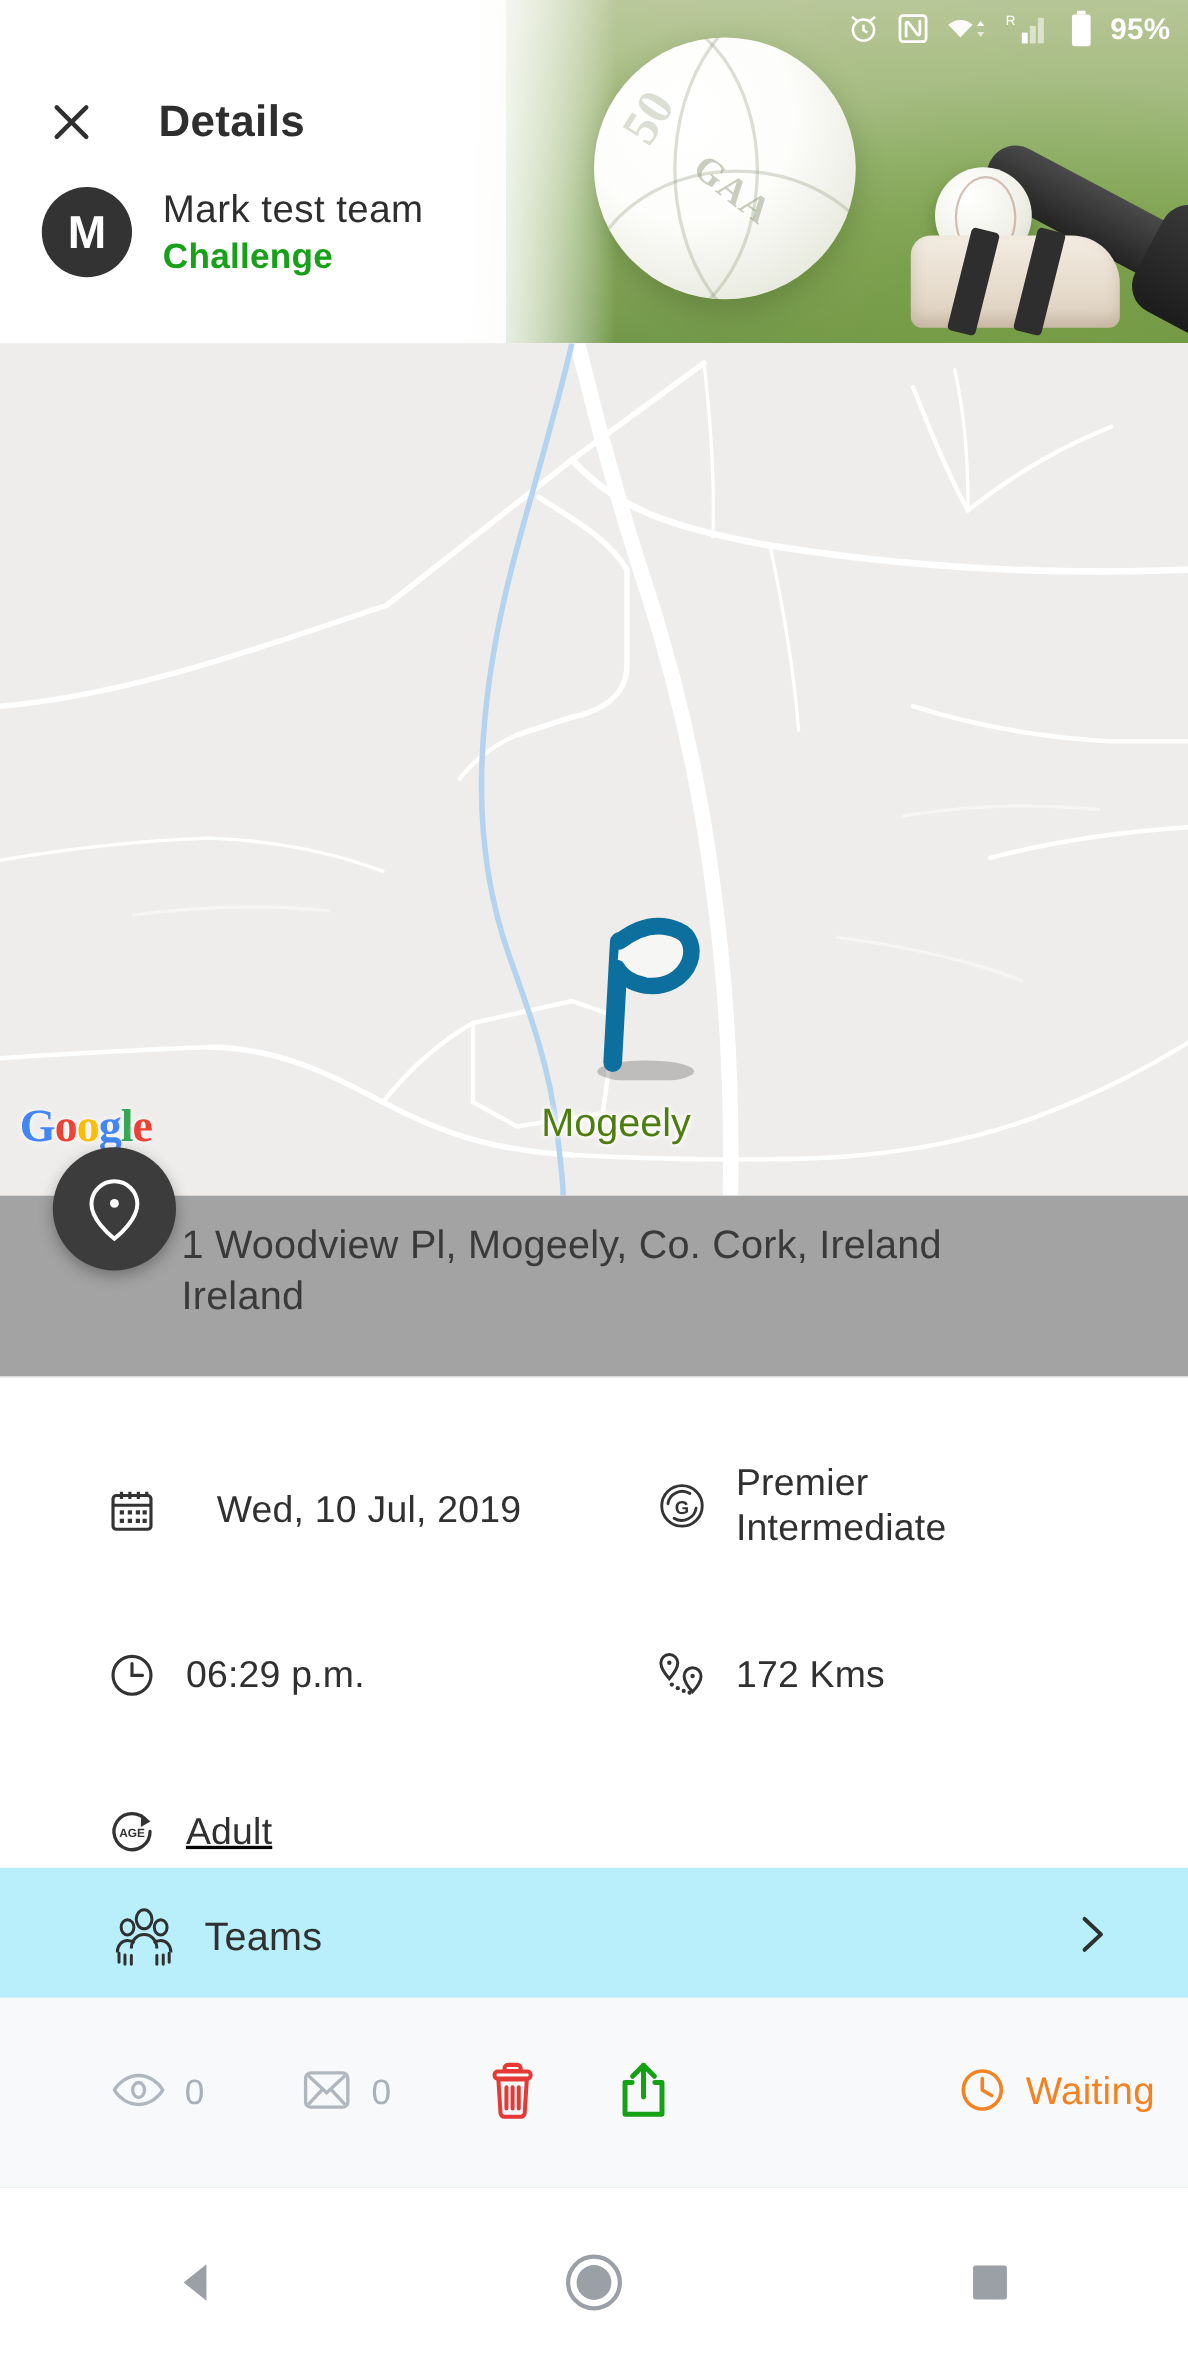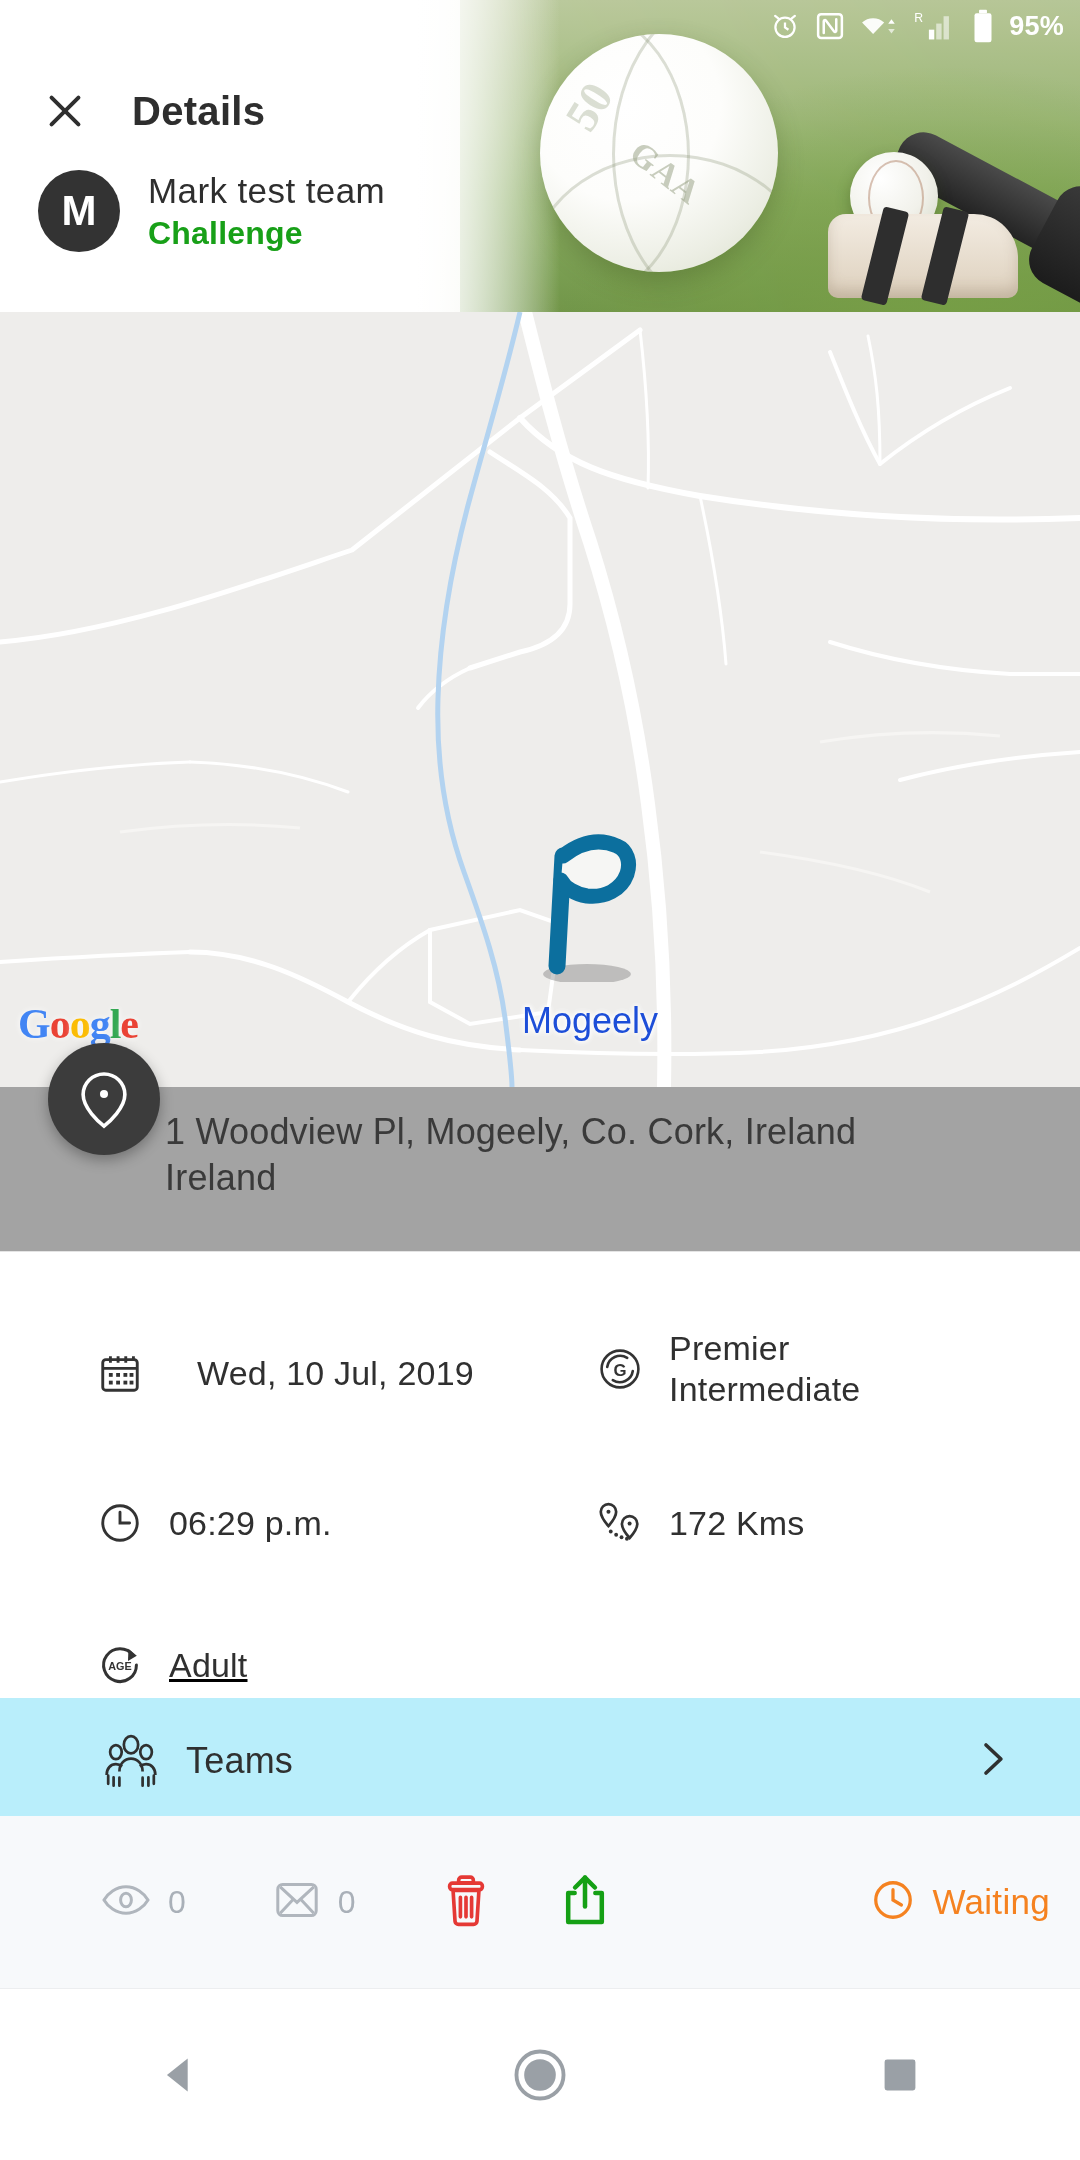--- a/index.html
+++ b/index.html
@@ -91,21 +91,21 @@
     padding-right:16px; gap:14px; z-index:6;
   }
   .statusbar .si { display:flex; align-items:center; }
   .batt-pct { color:#fff; font: 700 27px "Liberation Sans", sans-serif; letter-spacing:.2px; }
 
   
   .head-card {
     position:absolute; left:0; top:0; width:560px; height:312px; z-index:5;
     background: linear-gradient(90deg,#fff 0%,#fff 74%,rgba(255,255,255,.0) 100%);
   }
-  .head-row1 { position:absolute; left:42px; top:88px; display:flex; align-items:center; gap:44px; }
+  .head-row1 { position:absolute; left:42px; top:88px; display:flex; align-items:center; gap:56px; }
   .close-x { width:46px; height:46px; position:relative; cursor:pointer; }
   .close-x:before, .close-x:after {
     content:""; position:absolute; left:2px; top:21px; width:42px; height:4px;
     background:#2f2f2f; border-radius:2px;
   }
   .close-x:before { transform: rotate(45deg); }
   .close-x:after  { transform: rotate(-45deg); }
   .page-title { font: 700 40px "Liberation Sans", sans-serif; color:#2e2e2e; letter-spacing:.3px; }
 
   .head-row2 { position:absolute; left:38px; top:170px; display:flex; align-items:flex-start; gap:28px; }
@@ -117,22 +117,22 @@
   .team-name { font: 400 35px "Liberation Sans", sans-serif; color:#2e2e2e; line-height:1.18; white-space:nowrap; letter-spacing:.4px;text-align:center;}
   .team-type { font: 700 32px "Liberation Sans", sans-serif; color:#18a018; margin-top:4px; letter-spacing:.2px;}
 
   
   .map {
     position:absolute; left:0; top:312px; width:1080px; height:775px;
     background:#eeedeb; overflow:hidden;
   }
   .map svg { display:block; }
   .map-label-town {
-    position:absolute; left:522px; top:688px;
-    font: 400 36px "Liberation Sans", sans-serif; color:#1d4ed8;
+    position:absolute; left:492px; top:688px;
+    font: 400 36px "Liberation Sans", sans-serif; color:#4d7c0f;
     text-shadow: 0 0 7px #fff, 0 0 7px #fff, 0 0 4px #fff;
   }
   .gmaps-logo {
     position:absolute; left:18px; top:1000px; z-index:3;
     font: 700 42px "Liberation Serif", serif; letter-spacing:-1px;
     text-shadow: 0 0 6px rgba(255,255,255,.9);
   }
   .gmaps-logo span:nth-child(1){color:#4285F4}
   .gmaps-logo span:nth-child(2){color:#EA4335}
   .gmaps-logo span:nth-child(3){color:#FBBC05}

